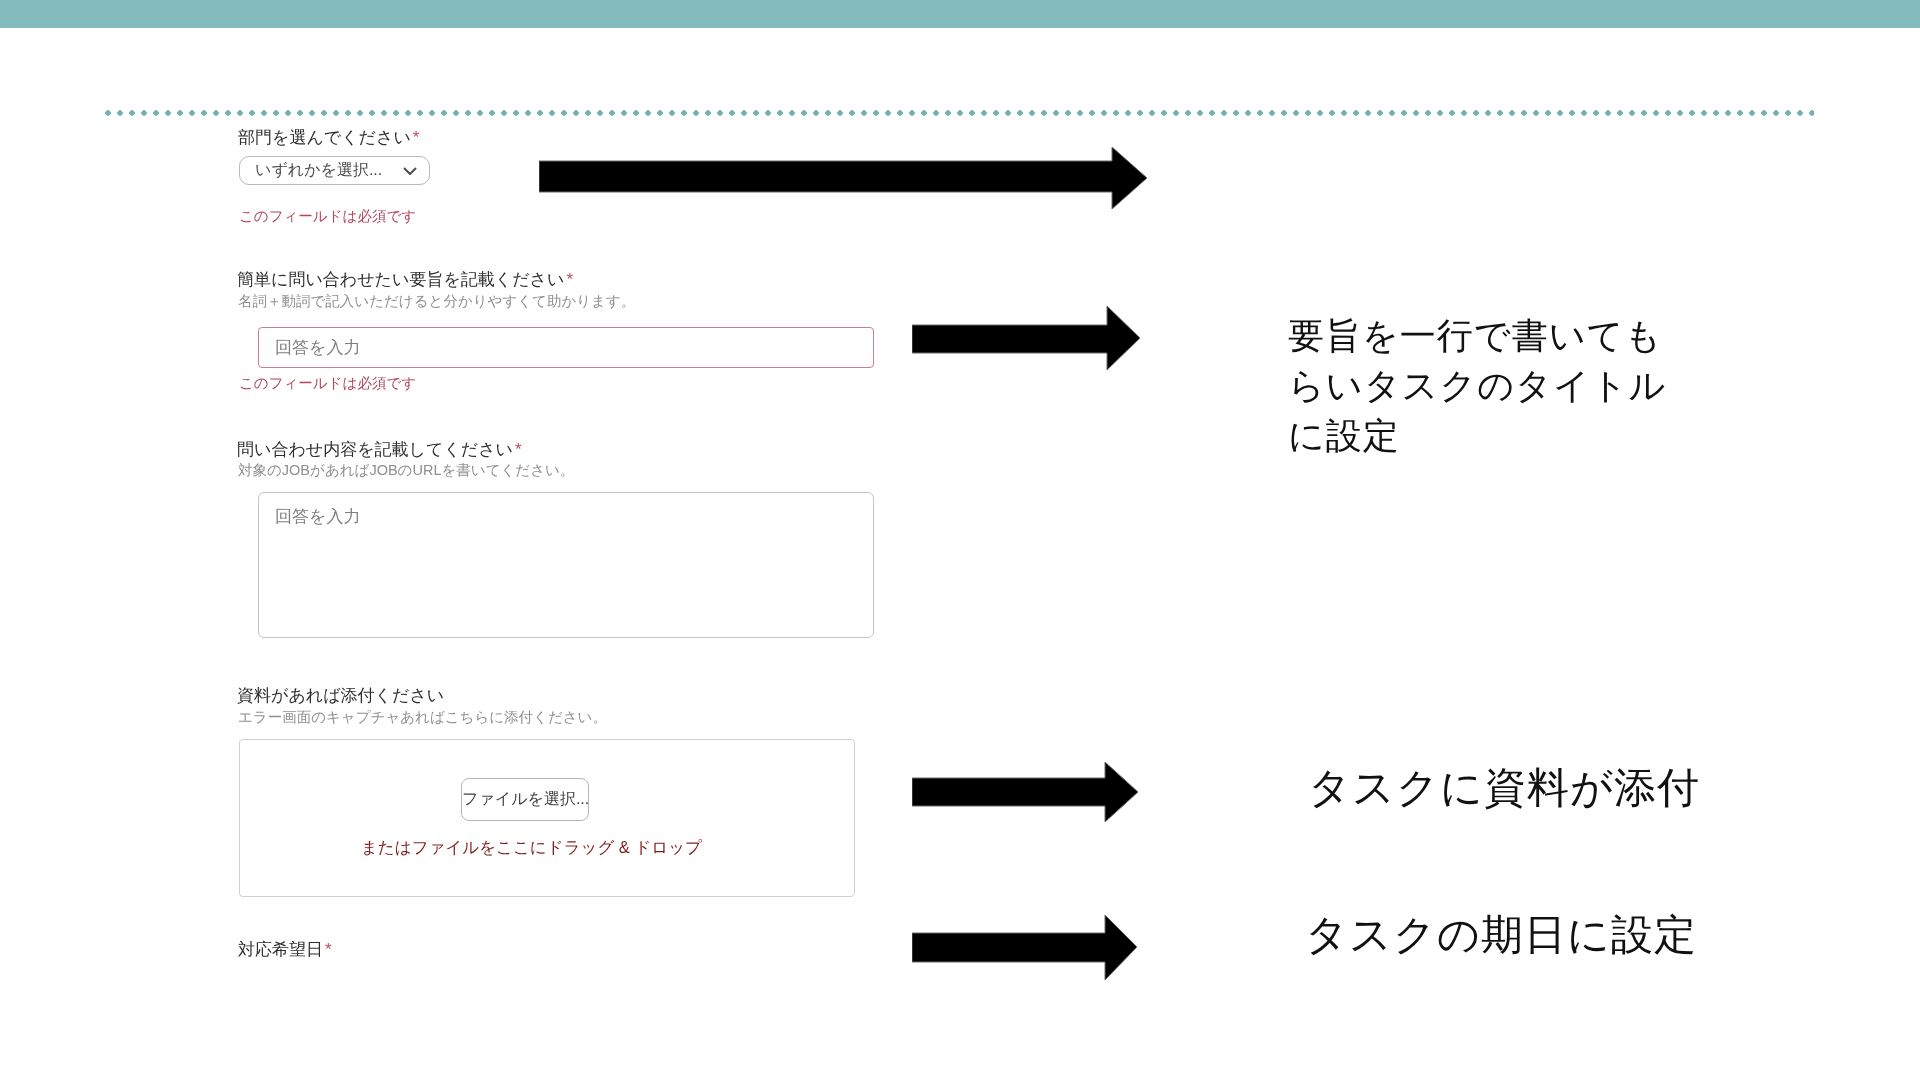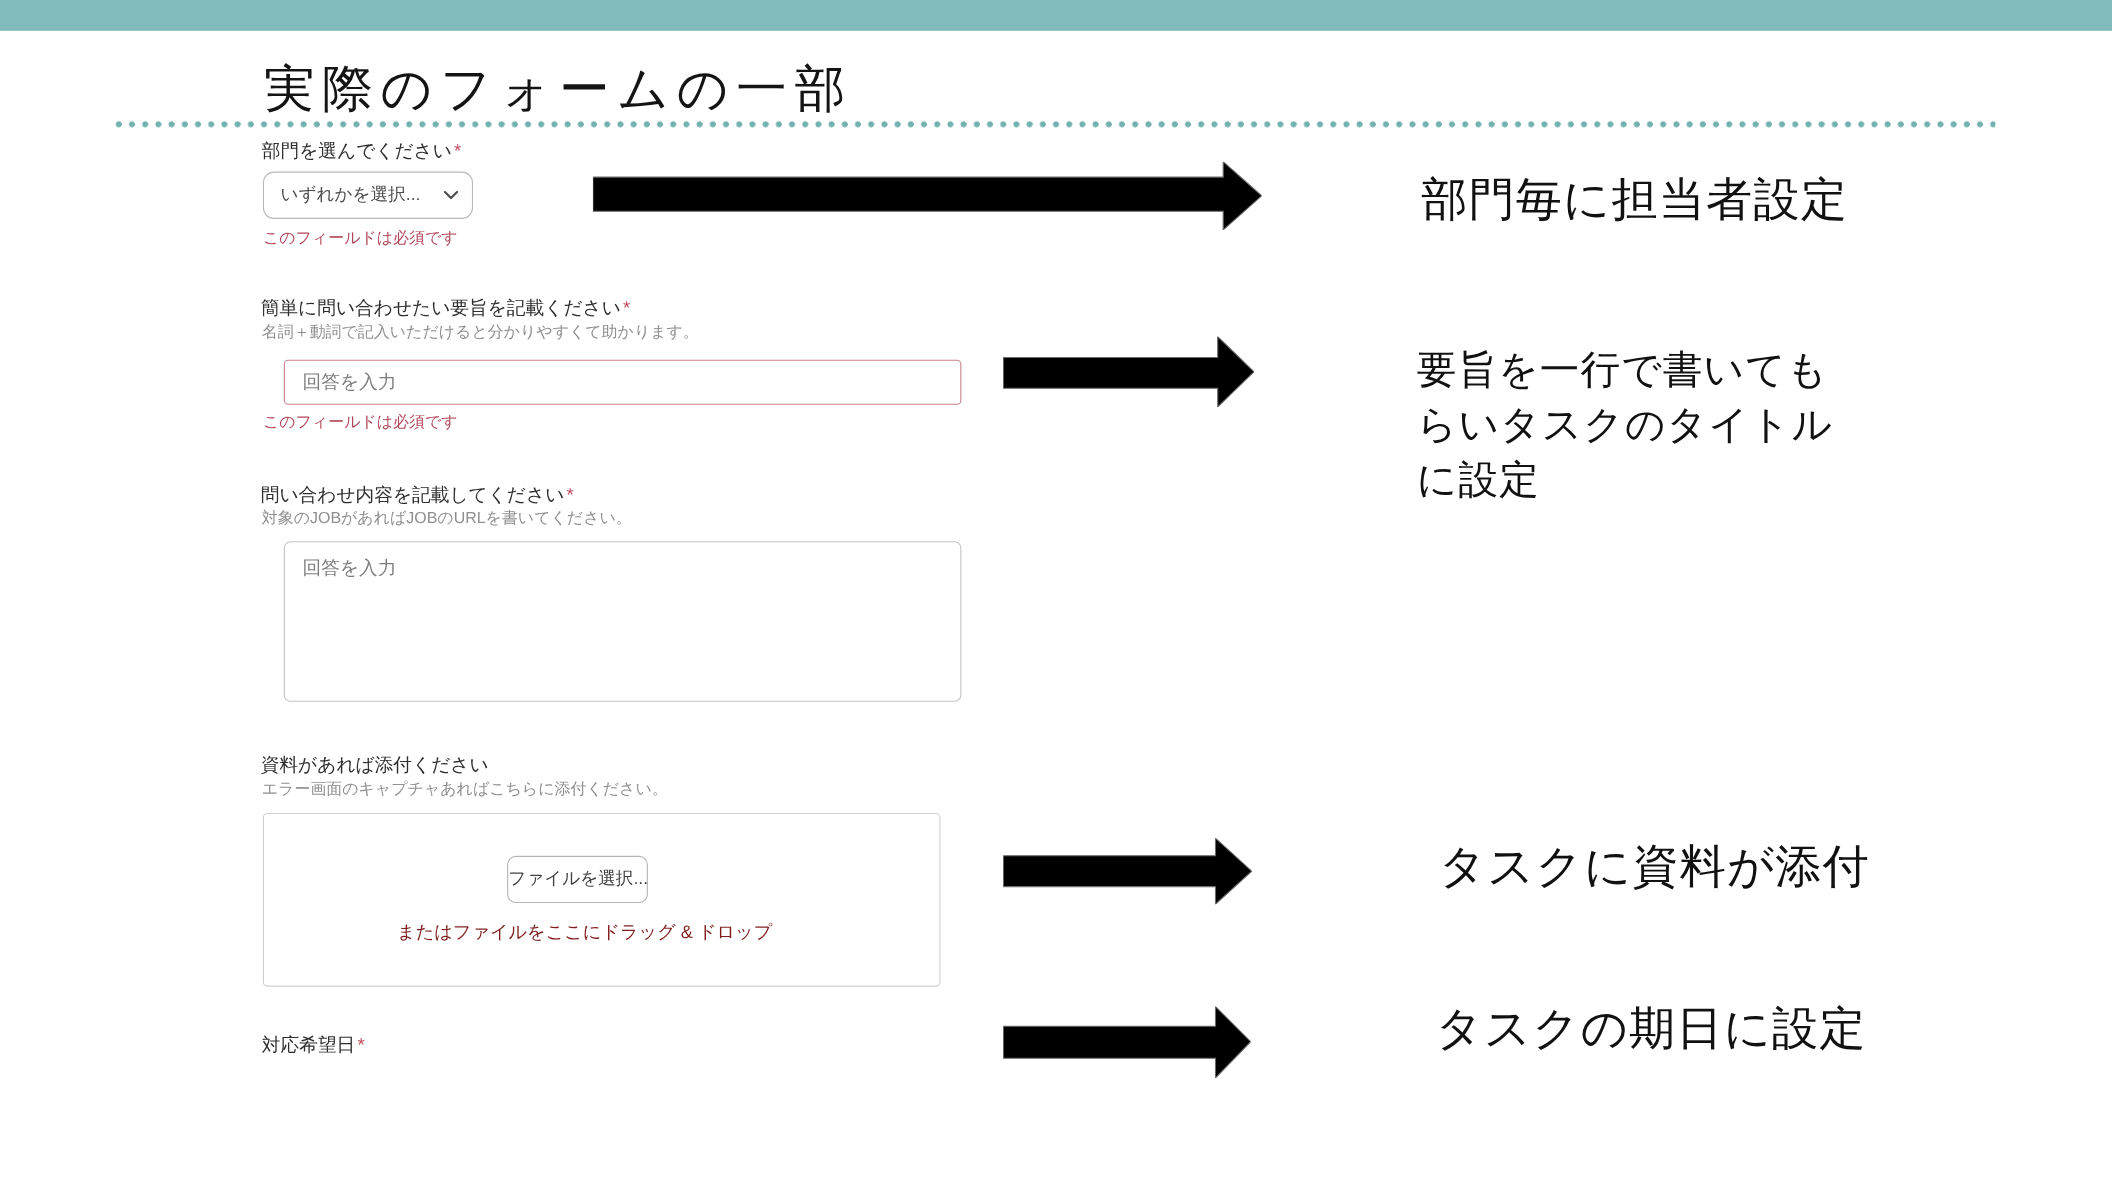--- a/index.html
+++ b/index.html
@@ -14,21 +14,21 @@
 
   .dotted-divider { position: absolute; left: 104px; top: 109px; width: 1710px; height: 8px;
     background-image: radial-gradient(circle at 4px 4px, #74b2b2 2.5px, rgba(0,0,0,0) 3px);
     background-size: 12px 8px; background-repeat: repeat-x; }
 
   .field-label { position: absolute; font-size: 17px; color: #2e2e2e; white-space: nowrap; }
   .req { color: #c04a5e; margin-left: 2px; }
   .helper { position: absolute; font-size: 14.5px; color: #8f8f8f; white-space: nowrap; }
   .error { position: absolute; font-size: 14.5px; color: #b2485c; white-space: nowrap; }
 
-  .select-box { position: absolute; left: 239px; top: 156px; width: 191px; height: 43px;
+  .select-box { position: absolute; left: 239px; top: 156px; width: 191px; height: 29px;
     border: 1px solid #b9b9b9; border-radius: 10px; background: #fff; cursor: pointer;
     display: flex; align-items: center; padding: 0 12px 0 15px; }
   .select-box .value { font-size: 16px; color: #4c4c4c; flex: 1; white-space: nowrap; }
   .select-box svg { flex: 0 0 auto; }
 
   .text-input { position: absolute; background: #fff; font-size: 17px; color: #ef4444;
     font-family: "Liberation Sans", sans-serif; outline: none; margin-left: 19px; }
   .text-input::placeholder { color: #7d7d7d; opacity: 1; }
   .input-summary { left: 239px; top: 327px; width: 616px; height: 41px;
     border: 1px solid #c9808e; border-radius: 4px; padding: 0 16px; }
@@ -54,21 +54,20 @@
   .anno-3 { left: 1308px; top: 760px; font-size: 42px; letter-spacing: 1px; }
   .anno-4 { left: 1305px; top: 907px; font-size: 42px; letter-spacing: 1px; }
 </style>
 </head>
 <body>
 
 <div class="stage">
 
   <div class="top-bar"></div>
 
-  <div class="title-left">実際のフォームの一部</div>
 
   <div class="dotted-divider"></div>
 
   <div class="field-label" style="left:238px; top:126px;"><span>部門を選んでください</span><span class="req">*</span></div>
   <div class="select-box">
     <span class="value">いずれかを選択...</span>
     <span>
       <svg width="14" height="9" viewBox="0 0 14 9">
           <path d="M1.5 1.5 L7 7 L12.5 1.5" fill="none" stroke="#4c4c4c" stroke-width="2" stroke-linecap="round" stroke-linejoin="round"></path>
         </svg>
@@ -110,20 +109,19 @@
     <svg width="226" height="60" viewBox="0 0 226 60">
         <polygon points="0,16 193,16 193,0 226,30 193,60 193,44 0,44" fill="#000" stroke="#6a6a6a" stroke-width="1"></polygon>
       </svg>
   </div>
   <div class="arrow" style="left:912px; top:915px;">
     <svg width="225" height="65" viewBox="0 0 225 65">
         <polygon points="0,18 193,18 193,0 225,32 193,65 193,47 0,47" fill="#000" stroke="#6a6a6a" stroke-width="1"></polygon>
       </svg>
   </div>
 
-  <div class="annotation anno-1">部門毎に担当者設定</div>
   <div class="annotation anno-2">要旨を一行で書いても
 らいタスクのタイトル
 に設定</div>
   <div class="annotation anno-4">タスクの期日に設定</div>
   <div class="annotation anno-3">タスクに資料が添付</div>
 
 </div>
 
 </body></html>

